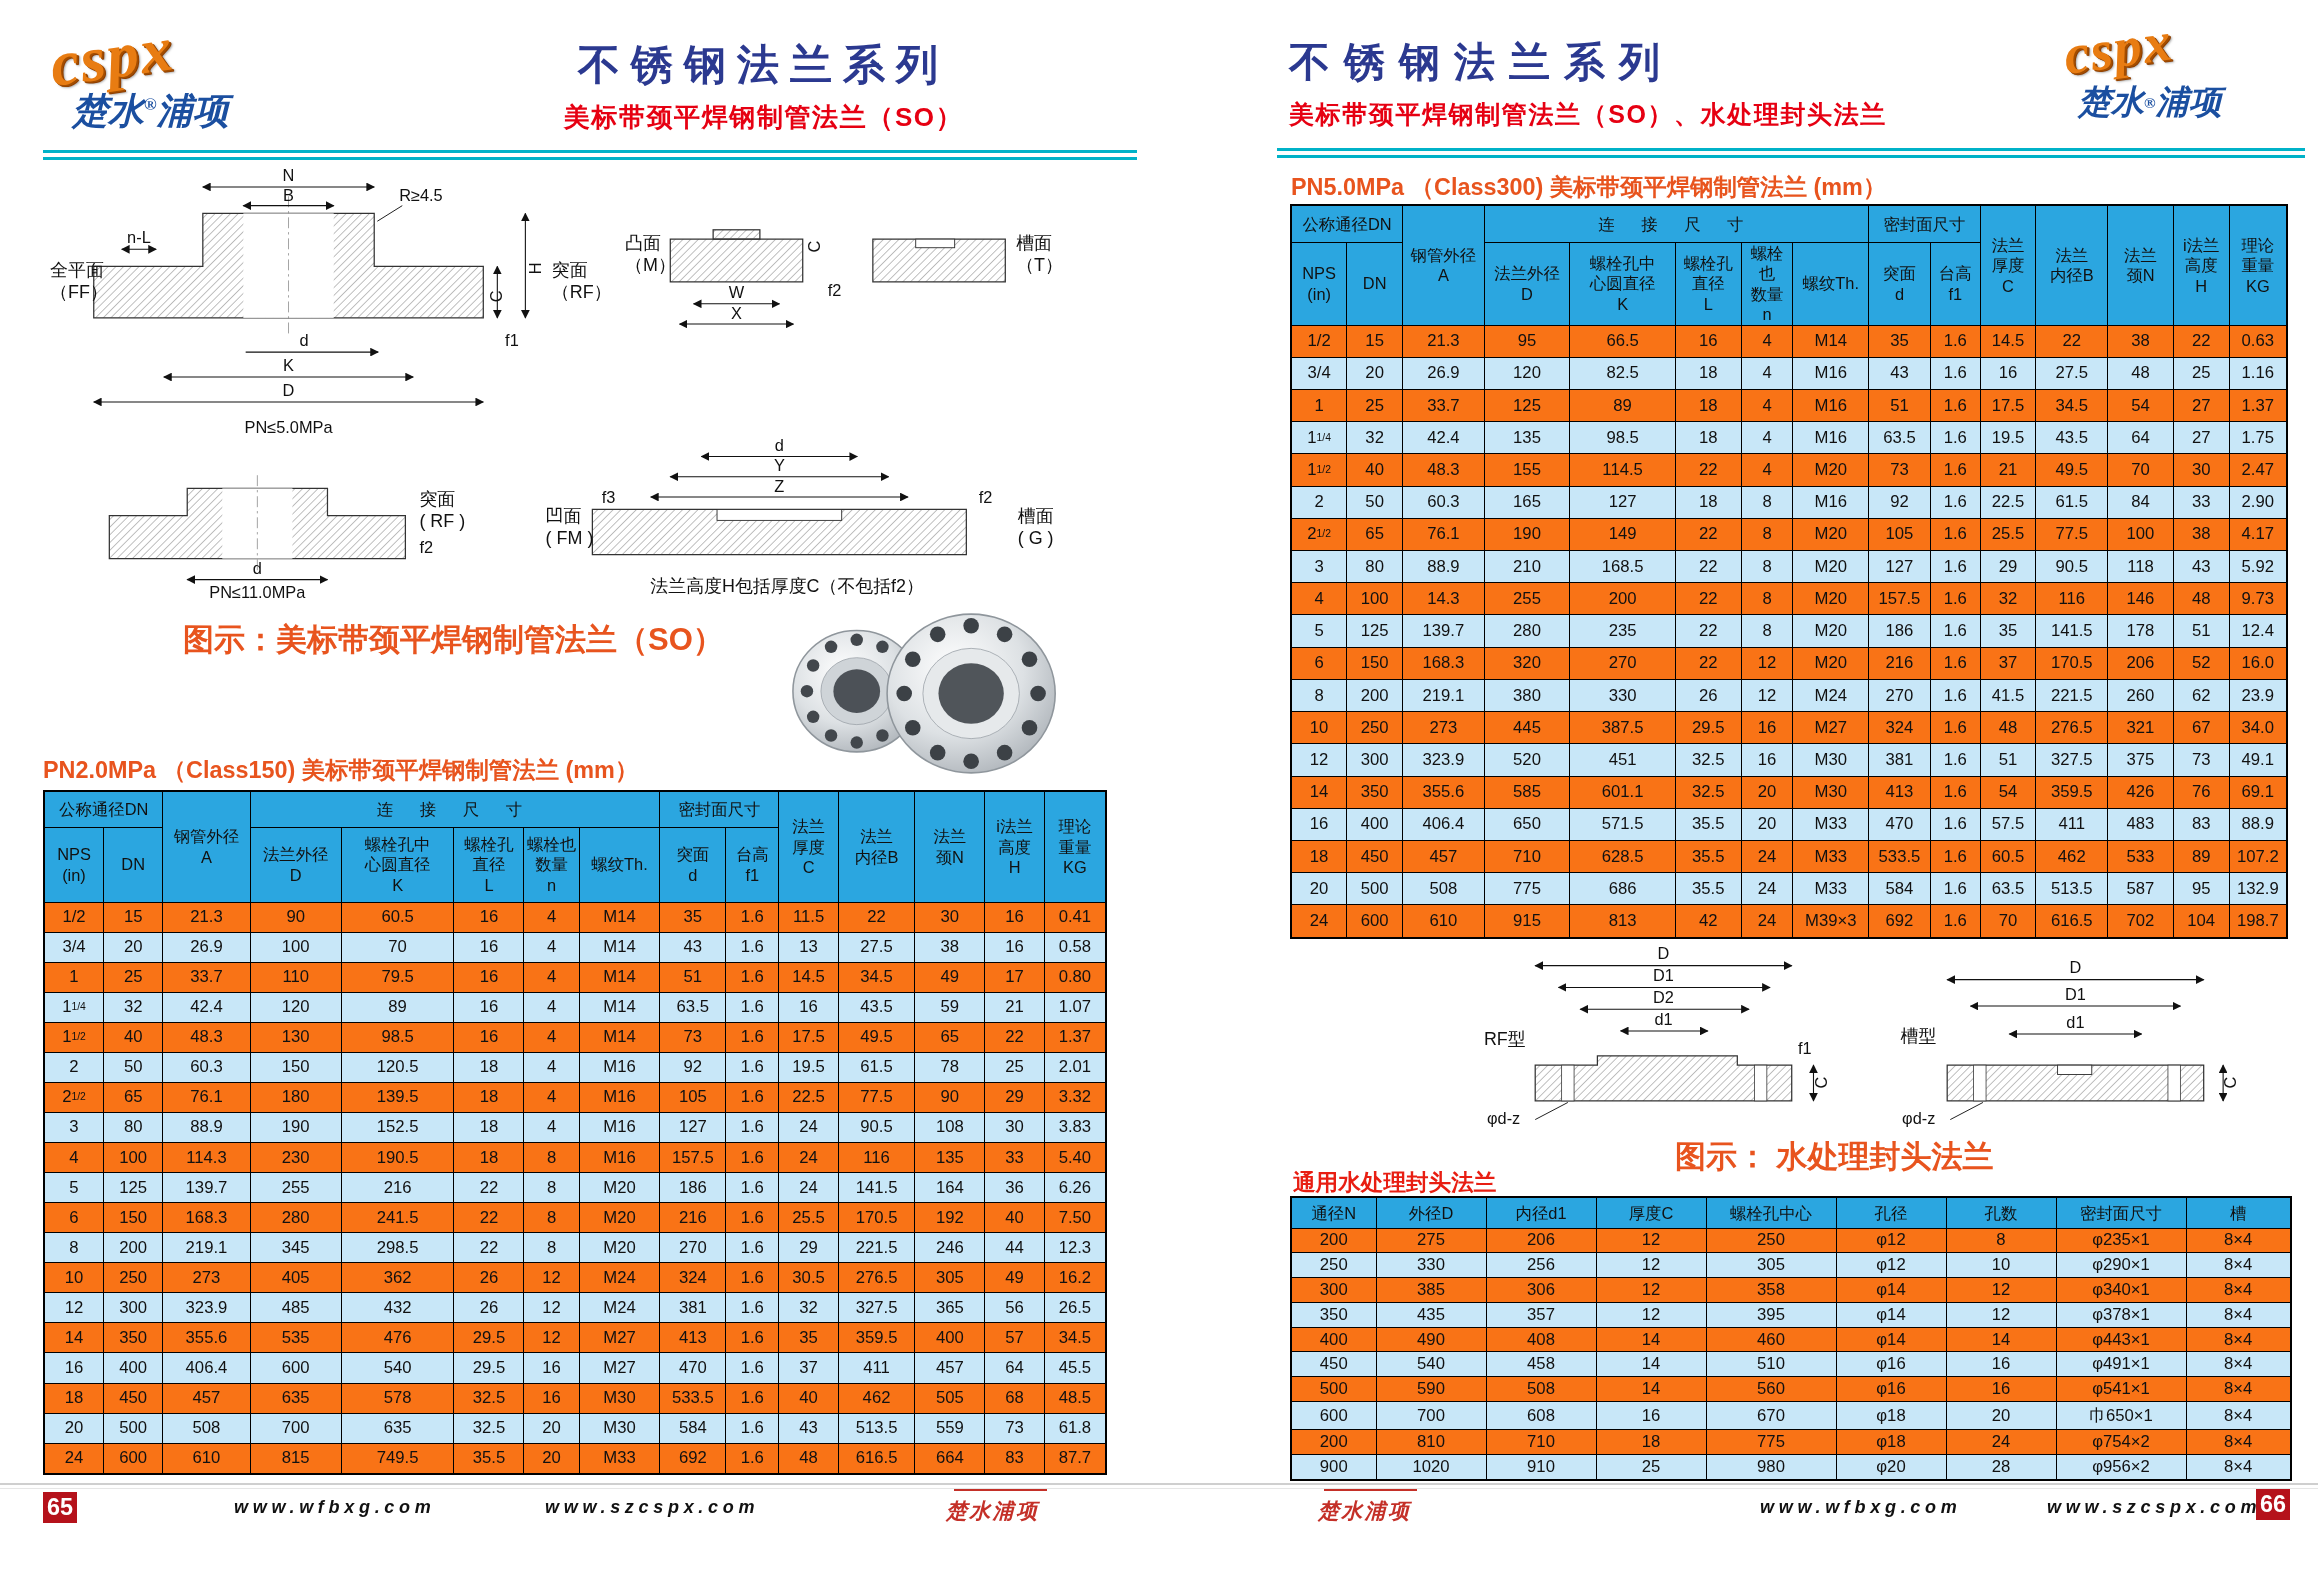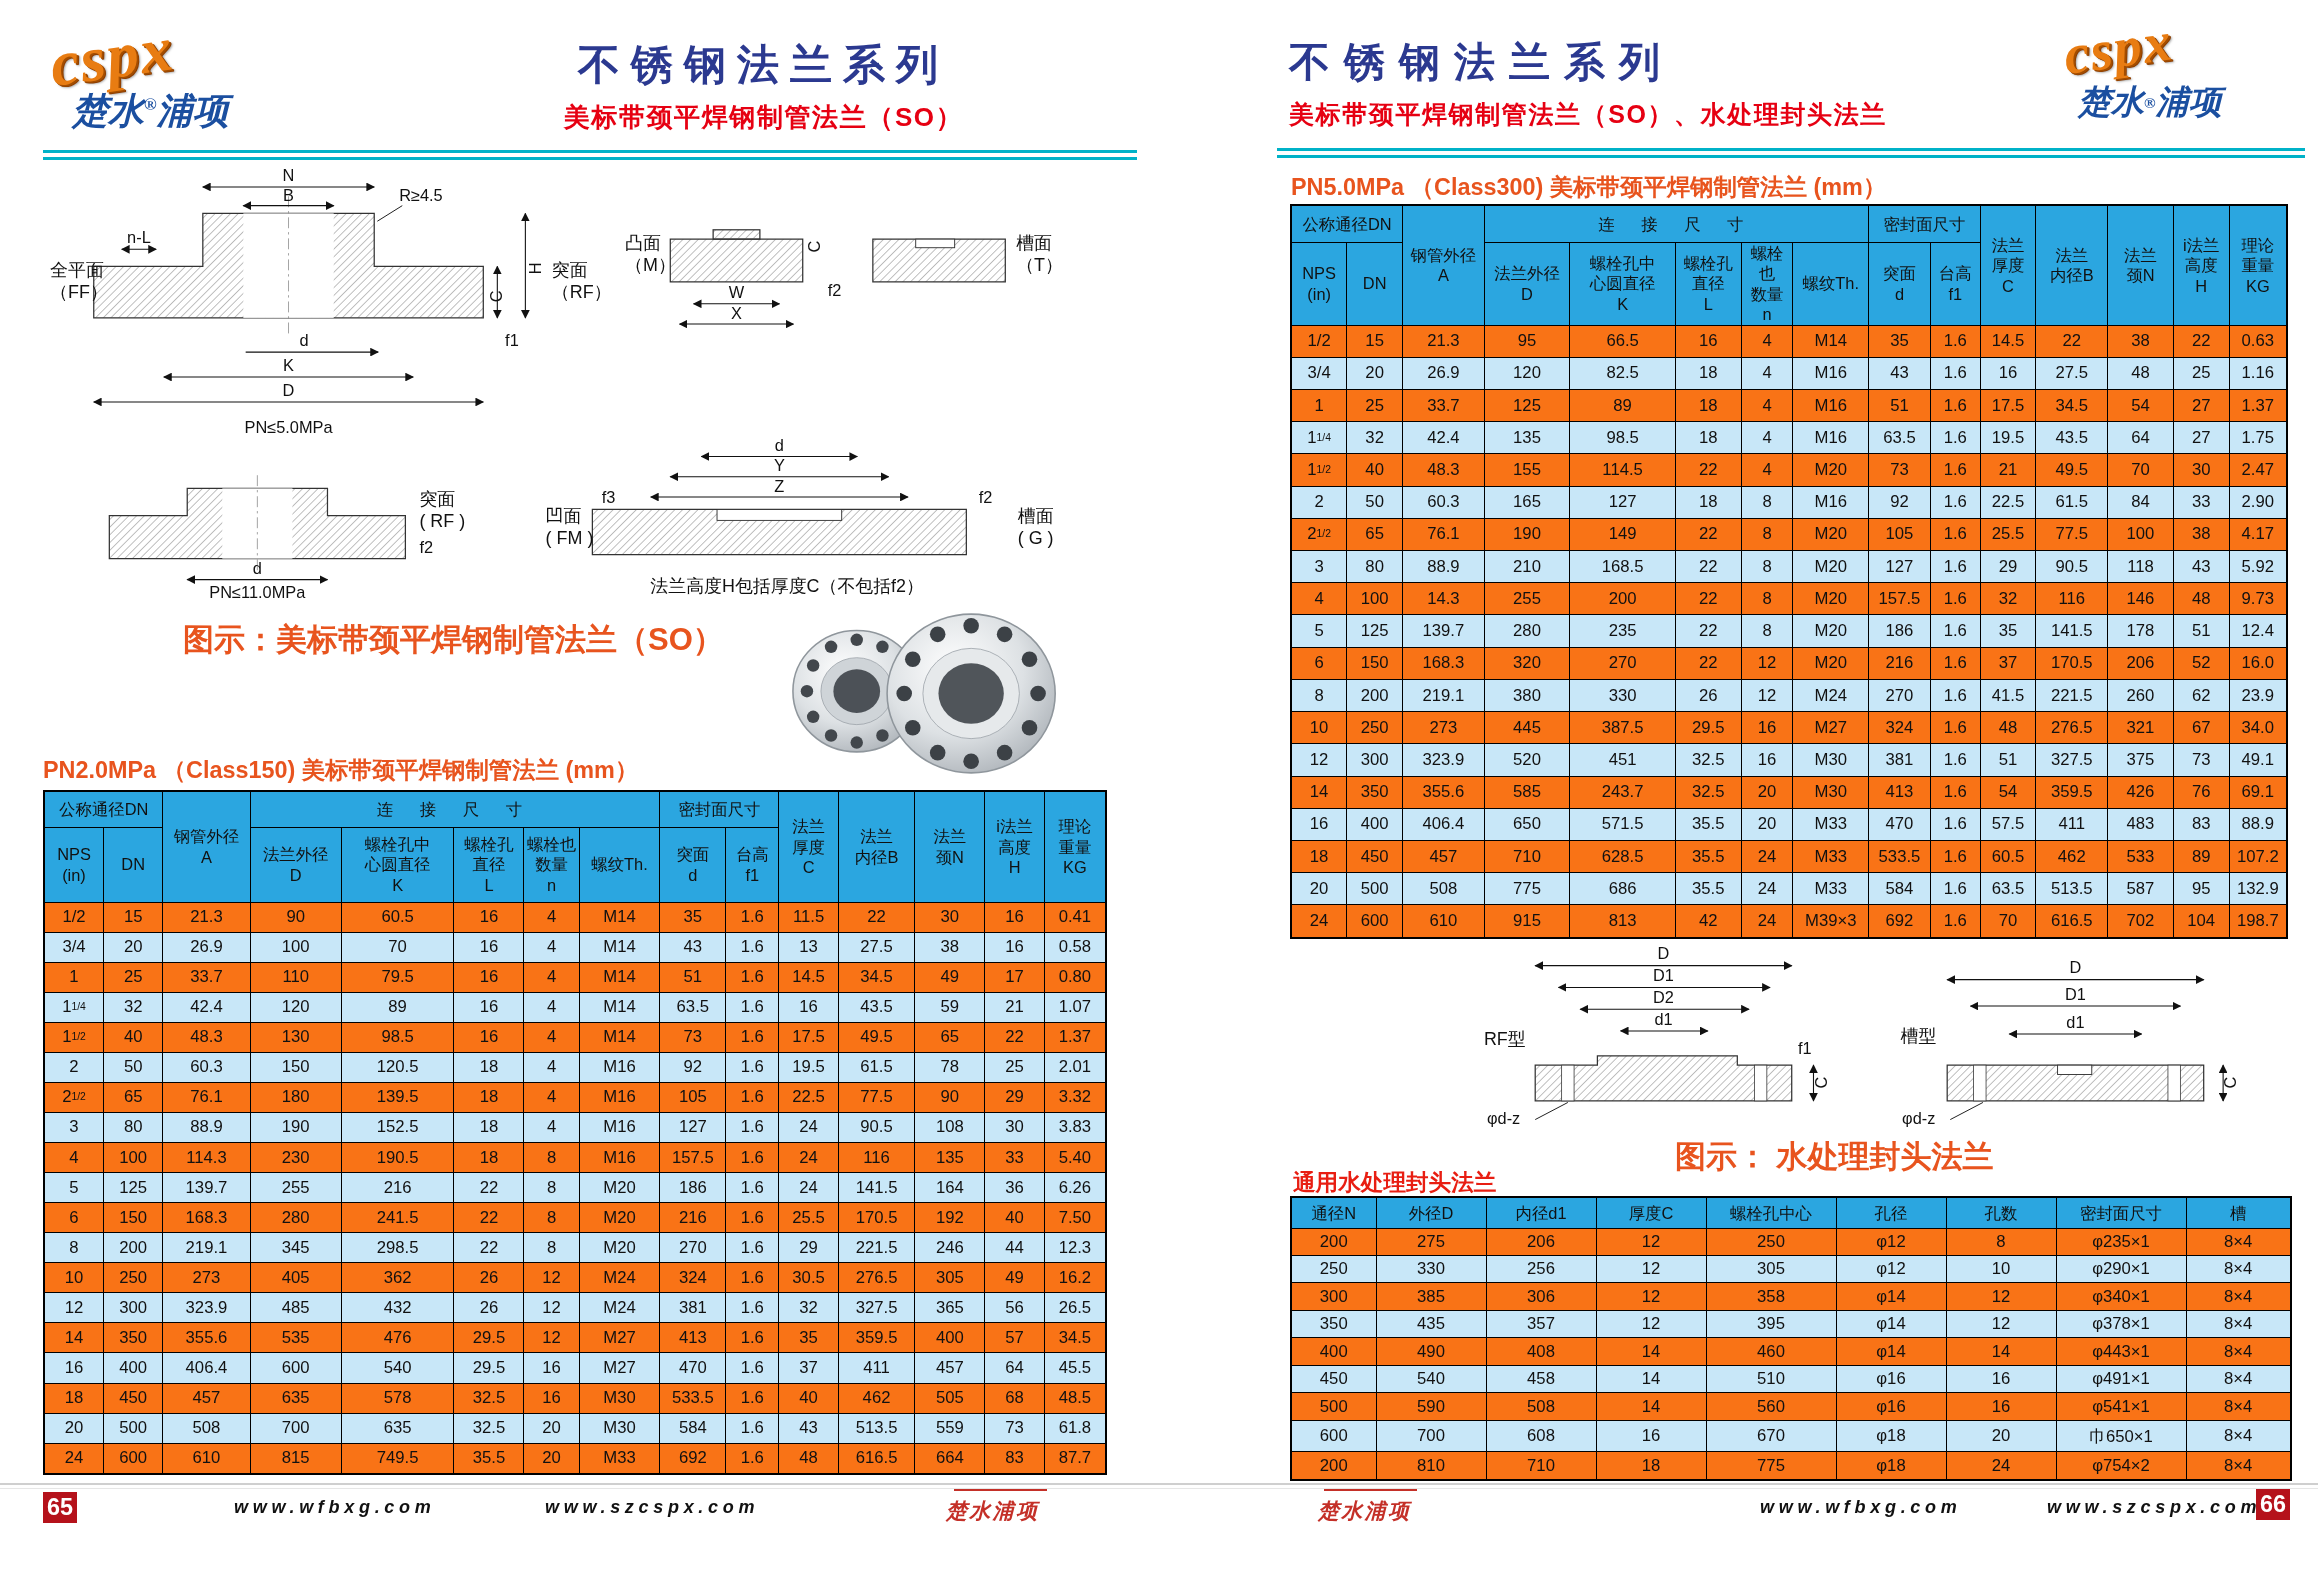--- a/index.html
+++ b/index.html
@@ -899,21 +899,21 @@
             <td>327.5</td>
             <td>375</td>
             <td>73</td>
             <td>49.1</td>
           </tr>
           <tr>
             <td>14</td>
             <td>350</td>
             <td>355.6</td>
             <td>585</td>
-            <td>243.7</td>
+            <td>601.1</td>
             <td>32.5</td>
             <td>20</td>
             <td>M30</td>
             <td>413</td>
             <td>1.6</td>
             <td>54</td>
             <td>359.5</td>
             <td>426</td>
             <td>76</td>
             <td>69.1</td>
@@ -1158,20 +1158,31 @@
             <td>200</td>
             <td>810</td>
             <td>710</td>
             <td>18</td>
             <td>775</td>
             <td>φ18</td>
             <td>24</td>
             <td>φ754×2</td>
             <td>8×4</td>
           </tr>
+          <tr>
+            <td>900</td>
+            <td>1020</td>
+            <td>910</td>
+            <td>25</td>
+            <td>980</td>
+            <td>φ20</td>
+            <td>28</td>
+            <td>φ956×2</td>
+            <td>8×4</td>
+          </tr>
         </tbody>
     </table>
   </div>
 
   <div class="abs foot-band"></div>
 
   <div class="abs page-num" style="left:43px;top:1492px;">65</div>
   <div class="abs foot-url" style="left:234px;top:1497px;">www.wfbxg.com</div>
   <div class="abs foot-url" style="left:545px;top:1497px;">www.szcspx.com</div>
   <div class="abs brand-line" style="left:954px;top:1489px;"></div>

